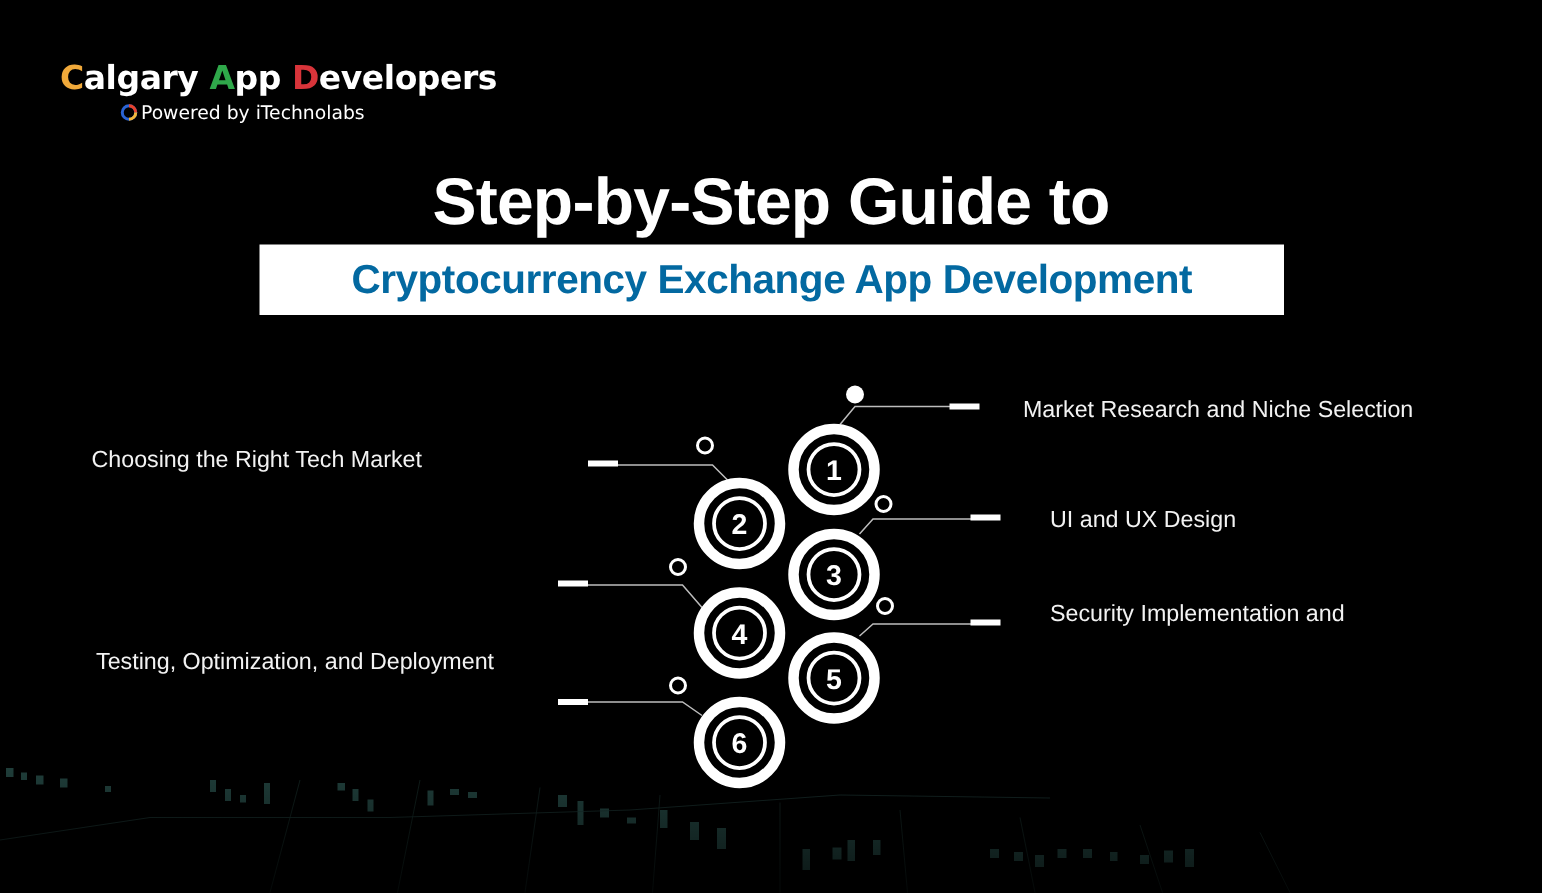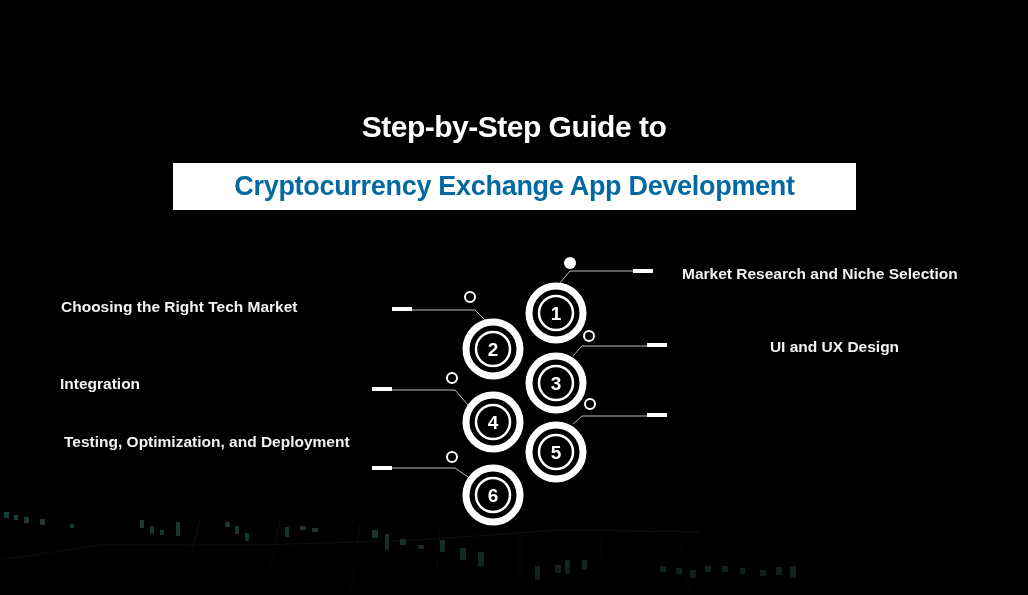--- a/index.html
+++ b/index.html
@@ -9,24 +9,24 @@
       font-family: "Liberation Sans", sans-serif;
       color: #ffffff;
       position: relative;
     }
     .logo { position: absolute; left: 40px; top: 40px; }
     .logo-main { font-family: "DejaVu Sans", sans-serif; font-weight: bold; font-size: 22px; letter-spacing: -0.3px; line-height: 26px; white-space: nowrap; }
     .logo-main .c1 { color: #f0a93a; }
     .logo-main .c2 { color: #2fa84a; }
     .logo-main .c3 { color: #d8343a; }
     .logo-sub { font-family: "DejaVu Sans", sans-serif; font-size: 12.5px; margin-left: 40px; margin-top: 1px; display: flex; align-items: center; gap: 2px; white-space: nowrap; }
-    .title1 { position: absolute; left: 0; width: 1028px; top: 110px; text-align: center; font-size: 30px; font-weight: bold; letter-spacing: -0.5px; }
+    .title1 { position: absolute; left: 0; width: 1028px; top: 110px; text-align: center; font-size: 44px; font-weight: bold; letter-spacing: -0.5px; }
     .title2-box { position: absolute; left: 173px; top: 163px; width: 683px; height: 47px; background: #ffffff; color: #0369a1; display: flex; align-items: center; justify-content: center; font-size: 27px; font-weight: bold; letter-spacing: -0.3px; }
-    .label { position: absolute; font-size: 15.5px; line-height: 19px; color: #f2f2f2; font-weight: bold; }
-    .label.right { text-align: center; }
+    .label { position: absolute; font-size: 15.5px; line-height: 19px; color: #f2f2f2; }
+    .label.right { text-align: left; }
     svg.diagram { position: absolute; left: 0; top: 0; }
     .bgchart { position: absolute; left: 0; top: 0; }
   </style>
 </head>
 <body>
 
 <svg class="bgchart" width="1028" height="595" viewBox="0 0 1028 595">
   <defs>
     <linearGradient id="fade" x1="0" y1="0" x2="0" y2="1">
       <stop offset="0" stop-color="#000" stop-opacity="0"></stop>
@@ -85,20 +85,31 @@
     <line x1="520" y1="535" x2="520" y2="595"></line>
       <line x1="600" y1="540" x2="605" y2="595"></line>
     <line x1="680" y1="545" x2="690" y2="595"></line>
       <line x1="760" y1="550" x2="775" y2="595"></line>
     <line x1="840" y1="555" x2="860" y2="595"></line>
   </g>
   <rect x="0" y="500" width="1028" height="95" fill="url(#fade)"></rect>
 </svg>
 
 <div class="logo">
+  <div class="logo-main">
+    <span class="c1">C</span><span>algary </span><span class="c2">A</span><span>pp </span><span class="c3">D</span><span>evelopers</span>
+  </div>
+  <div class="logo-sub">
+    <svg width="12" height="12" viewBox="0 0 12 12">
+      <circle cx="6" cy="6" r="4.5" fill="none" stroke="#2a63d4" stroke-width="2"></circle>
+      <path d="M6 1.5 A4.5 4.5 0 0 1 10.5 6" fill="none" stroke="#e8412b" stroke-width="2"></path>
+      <path d="M10.5 6 A4.5 4.5 0 0 1 6 10.5" fill="none" stroke="#f2b636" stroke-width="2"></path>
+    </svg>
+    <span>Powered by iTechnolabs</span>
+  </div>
 </div>
 
 <div class="title1">Step-by-Step Guide to</div>
 <div class="title2-box">
   <span>Cryptocurrency Exchange App Development</span>
 </div>
 
 <svg class="diagram" width="1028" height="595" viewBox="0 0 1028 595">
   <g stroke="#bdbdbd" stroke-width="1" fill="none">
 
@@ -165,17 +176,17 @@
     <text x="493" y="429">4</text>
     <text x="556" y="459">5</text>
     <text x="493" y="502">6</text>
   </g>
 </svg>
 
 <div class="label" style="left:682px; top:264px; width:300px;">Market Research and Niche Selection</div>
 <div class="label" style="left:61px; top:297px; width:320px;">Choosing the Right Tech Market</div>
 <div class="label right" style="left:700px; top:337px; width:269px;">UI and UX Design</div>
 <div class="label" style="left:60px; top:374px; width:320px;">
-  <div>Integration</div>
 </div>
 <div class="label right" style="left:700px; top:400px; width:269px;">
+  <div>Security Implementation and</div>
 </div>
 <div class="label" style="left:64px; top:432px; width:320px;">Testing, Optimization, and Deployment</div>
 
 </body></html>

